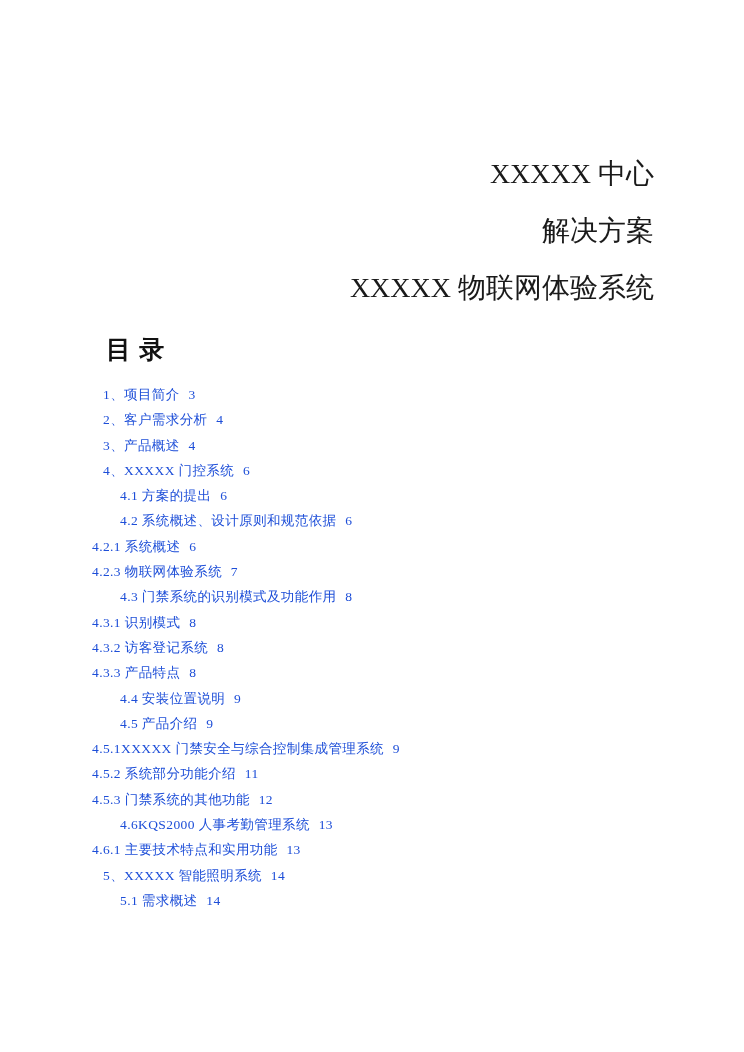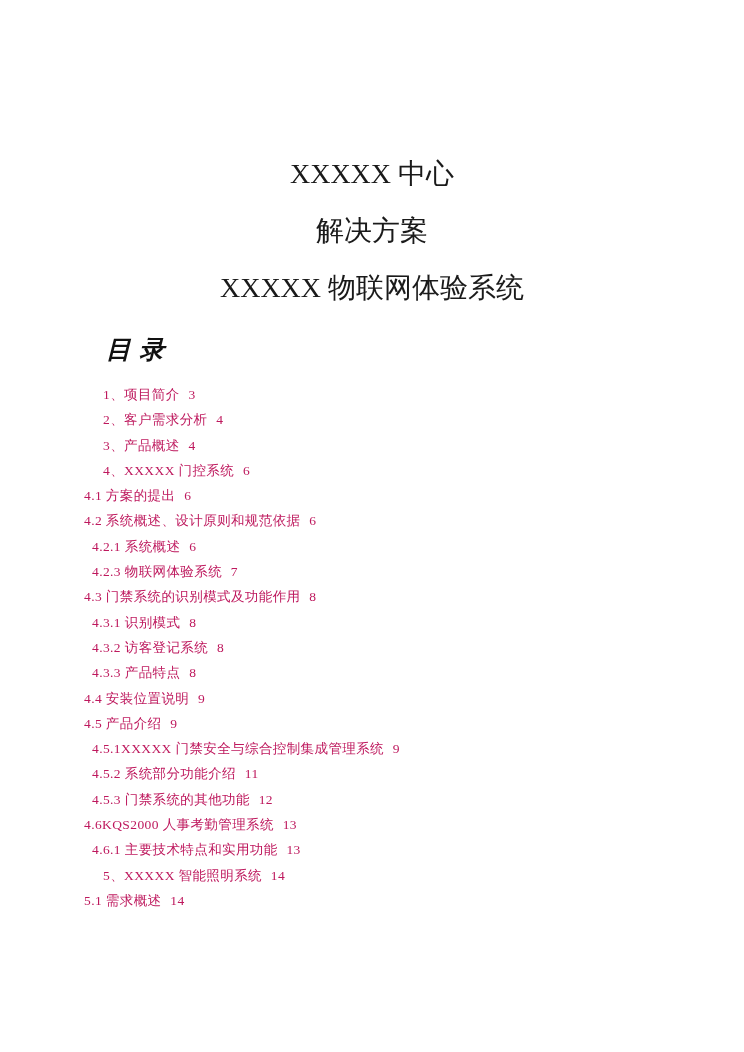--- a/index.html
+++ b/index.html
@@ -21,50 +21,50 @@
     left: 90px;
     right: 90px;
     text-align: center;
   }
   .title-line {
     font-size: 28px;
     line-height: 57px;
     font-weight: 400;
     color: #1a1a1a;
     white-space: nowrap;
+    text-align: right;
   }
   .toc-heading {
     position: absolute;
     top: 333px;
     left: 106px;
     margin: 0;
     font-size: 25px;
     font-weight: 700;
     color: #111111;
     letter-spacing: 1px;
     white-space: nowrap;
-    font-style: italic;
   }
   .toc-list {
     position: absolute;
     top: 382px;
     left: 0;
     right: 0;
   }
   .toc-entry {
     height: 25.3px;
     line-height: 25.3px;
     font-size: 13.5px;
-    color: #be185d;
+    color: #1d4ed8;
     letter-spacing: 0.4px;
     white-space: nowrap;
     cursor: default;
   }
   .toc-entry.level-0 { padding-left: 103px; }
-  .toc-entry.level-1 { padding-left: 84px; }
+  .toc-entry.level-1 { padding-left: 120px; }
   .toc-entry.level-2 { padding-left: 92px; }
   .toc-page { margin-left: 5px; }
 </style>
 </head>
 <body>
 
 <div class="page">
 
   <div class="title-block">
     <div class="title-line">XXXXX 中心</div>

